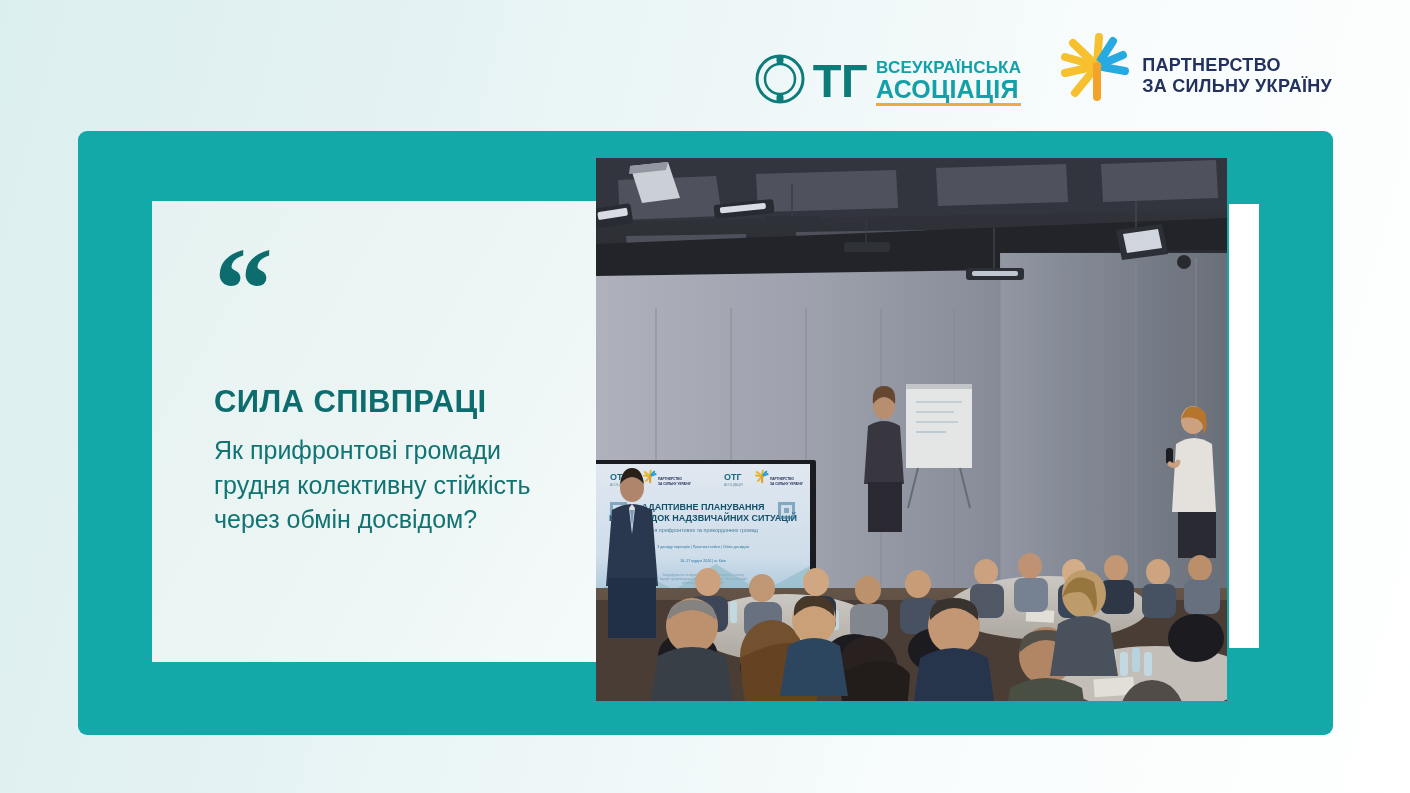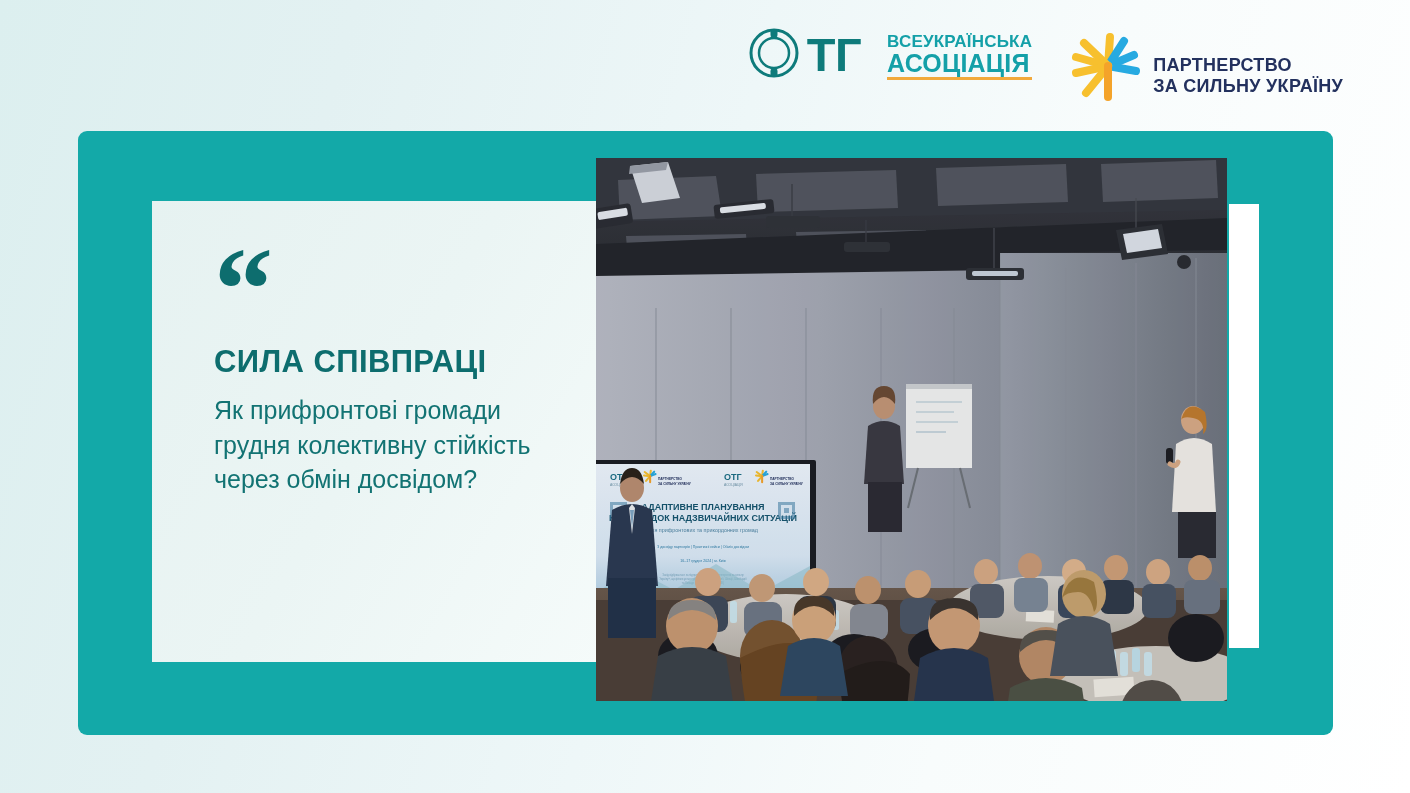--- a/index.html
+++ b/index.html
@@ -19,23 +19,23 @@
     width: 1410px;
     height: 793px;
     background: linear-gradient(105deg, #dcefef 0%, #e3f1f2 22%, #eef7f8 48%, #f8fcfc 70%, #ffffff 100%);
     overflow: hidden;
   }
 
   
   .logo-bar {
     position: absolute;
     top: 27px;
-    right: 67px;
+    right: 78px;
     display: flex;
-    align-items: flex-start;
+    align-items: flex-end;
     gap: 34px;
   }
 
   .otg-logo {
     display: flex;
     align-items: center;
     gap: 7px;
   }
   .otg-mark { display: block; }
   .otg-tg {
@@ -43,21 +43,21 @@
     font-weight: bold;
     letter-spacing: -0.5px;
     color: #0e7b7b;
     line-height: 0.92;
     font-family: "Liberation Sans", sans-serif;
   }
   .otg-words {
     display: flex;
     flex-direction: column;
     line-height: 1.0;
-    margin-left: 19px;
+    margin-left: 2px;
     margin-top: 2px;
   }
   .otg-words .l1 {
     font-size: 17px;
     font-weight: bold;
     color: #14a0a8;
     letter-spacing: 0.2px;
   }
   .otg-words .l2 {
     font-size: 25px;
@@ -117,21 +117,21 @@
     font-family: "Liberation Serif", serif;
     font-size: 118px;
     font-weight: bold;
     color: #0d6d6e;
     line-height: 0.62;
     height: 66px;
     letter-spacing: -2px;
   }
 
   .quote-heading {
-    margin-top: 26px;
+    margin-top: 66px;
     font-size: 31px;
     font-weight: bold;
     color: #0d6d6e;
     letter-spacing: 0.4px;
     line-height: 1.1;
   }
 
   .quote-body {
     margin-top: 14px;
     font-size: 25px;

